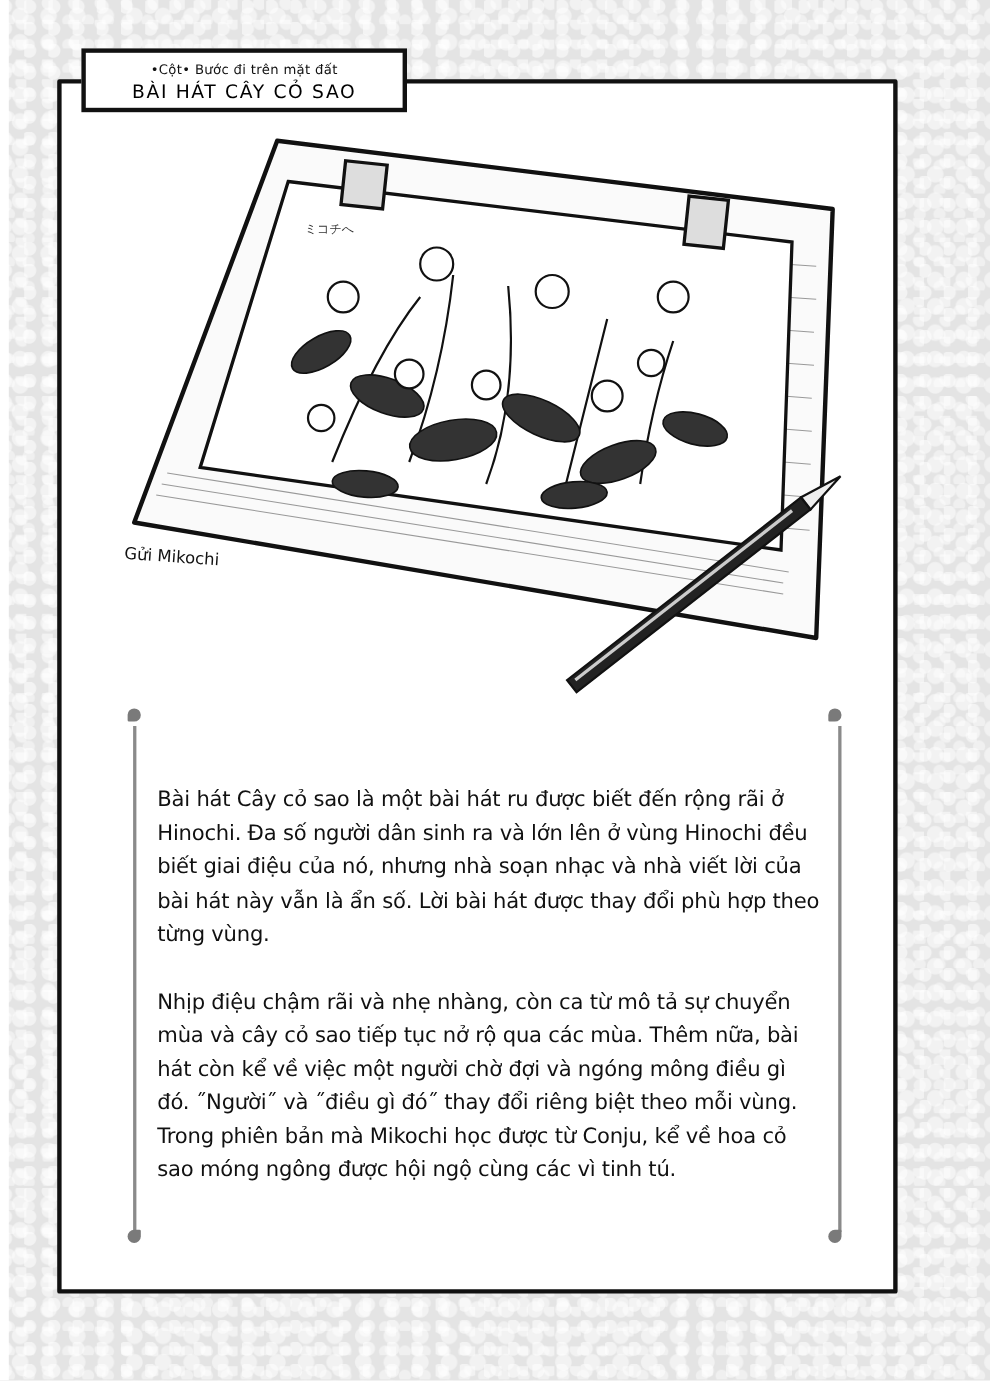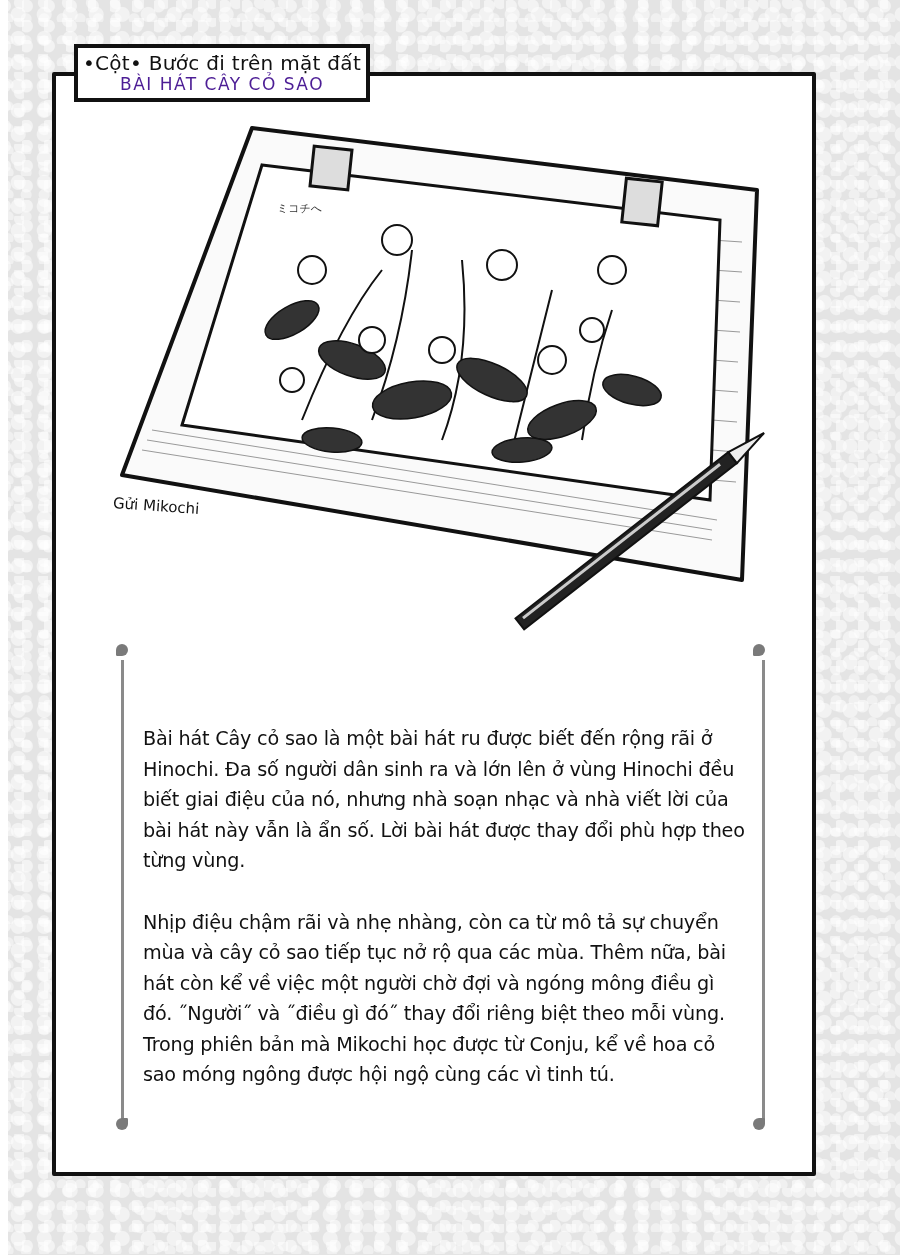--- a/index.html
+++ b/index.html
@@ -17,35 +17,35 @@
   .left-strip { position: absolute; left: 0; top: 0; width: 8px; height: 1255px; background: #ffffff; }
   .panel {
     position: absolute; left: 52px; top: 72px; width: 764px; height: 1104px;
     background: #ffffff; border: 4px solid #111; box-sizing: border-box; border-radius: 2px;
   }
   .title-box {
     position: absolute; left: 74px; top: 44px; width: 296px; height: 58px;
     background: #ffffff; border: 4px solid #111; box-sizing: border-box;
     text-align: center; z-index: 3;
   }
-  .title-line1 { font-size: 20px; line-height: 20px; margin-top: 5px; color: #111; letter-spacing: 0.3px; }
-  .title-line2 { font-size: 17px; line-height: 22px; color: #4c1d95; letter-spacing: 1.5px; }
+  .title-line1 { font-size: 12px; line-height: 20px; margin-top: 5px; color: #111; letter-spacing: 0.3px; }
+  .title-line2 { font-size: 17px; line-height: 22px; color: #000000; letter-spacing: 1.5px; }
   .illustration { position: absolute; left: 112px; top: 120px; width: 660px; height: 530px; z-index: 2; }
   .caption {
     position: absolute; left: 113px; top: 497px; font-size: 15px; color: #111;
     transform: rotate(4deg); z-index: 3; font-family: "DejaVu Sans", sans-serif;
   }
   .bracket { position: absolute; width: 3px; background: #8a8a8a; }
   .orn { position: absolute; width: 12px; height: 12px; background: #7a7a7a; border-radius: 50% 50% 50% 10%; }
   .body-text {
     position: absolute; left: 143px; top: 708px; width: 605px;
     font-size: 19.2px; line-height: 30.5px; color: #111;
     font-family: "DejaVu Sans", sans-serif; letter-spacing: -0.2px;
   }
-  .body-text p { margin: 16px 0 31px 0; }
+  .body-text p { margin: 4px 0 31px 0; }
   .page-num {
     position: absolute; left: 73px; top: 1255px; font-family: "DejaVu Serif", serif;
     font-size: 16px; font-weight: bold; color: #222;
   }
 </style>
 </head>
 <body>
 
 <div class="left-strip"></div>
 

